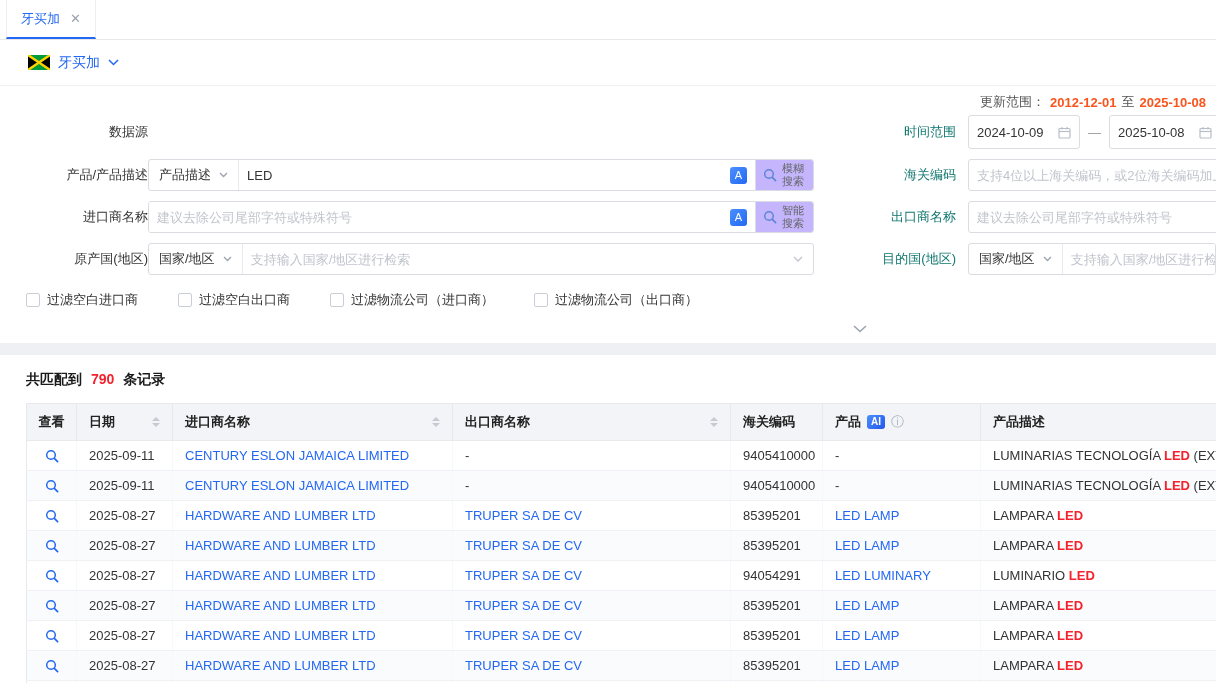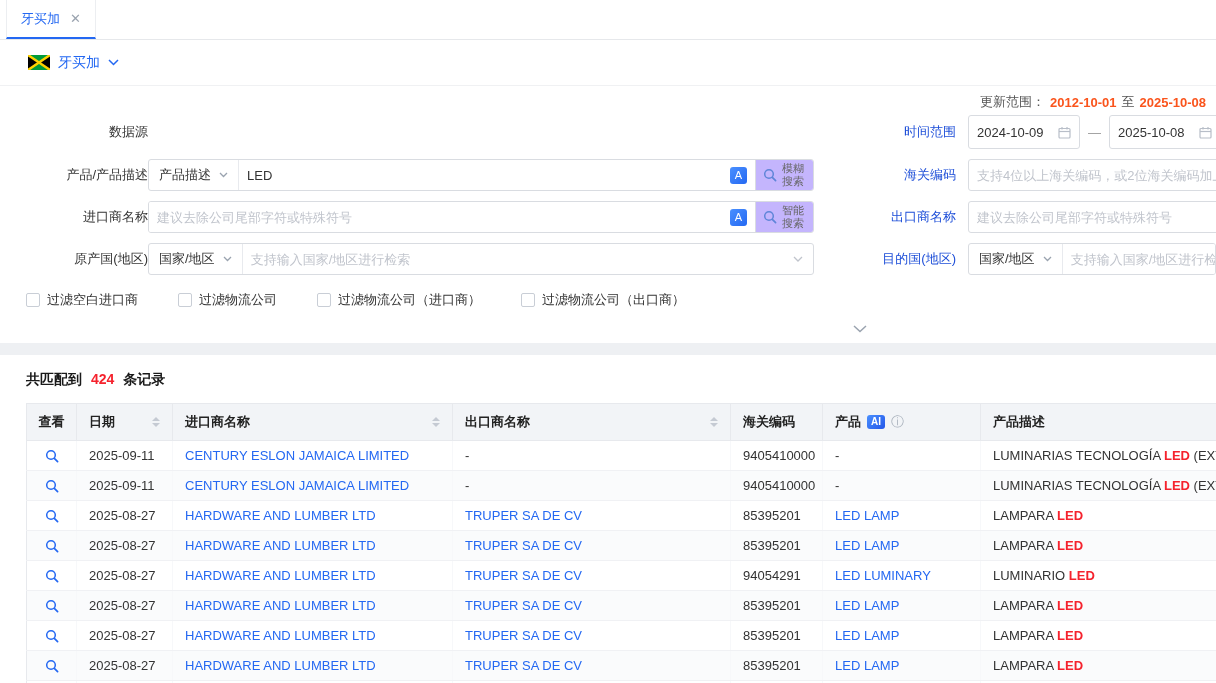--- a/index.html
+++ b/index.html
@@ -42,21 +42,21 @@
     padding: 7px 10px 2px 0; font-size: 13px; color: #555;
   }
   .update-range .dt { color: var(--orange); font-weight: bold; }
 
   
   .filters { padding-top: 2px; }
   .frow { display: flex; align-items: center; margin-bottom: 10px; }
   .fcol-left { display: flex; align-items: center; width: 828px; flex: 0 0 auto; }
   .fcol-right { display: flex; align-items: center; flex: 1; min-width: 0; overflow: hidden; }
   .flabel { width: 148px; flex: 0 0 auto; text-align: right; color: #333; }
-  .flabel-r { width: 140px; flex: 0 0 auto; text-align: right; padding-right: 12px; color: #1d4ed8; }
+  .flabel-r { width: 140px; flex: 0 0 auto; text-align: right; padding-right: 12px; color: #0f766e; }
 
   .seg { display: flex; }
   .seg-btn {
     height: 30px; line-height: 28px; padding: 0 14px;
     border: 1px solid #d9dce1; background: #fff; cursor: pointer; position: relative;
   }
   .seg-btn:first-child { border-radius: 3px 0 0 3px; }
   .seg-btn:last-child { border-radius: 0 3px 3px 0; }
   .seg-btn + .seg-btn { margin-left: -1px; }
   .seg-btn.active { color: var(--accent); border-color: var(--accent); background: #eef5ff; z-index: 1; }
@@ -164,21 +164,21 @@
       <path d="M0,0 L22,15 M22,0 L0,15" stroke="#fed100" stroke-width="2.4"></path>
     </svg>
     <span class="country-name">牙买加</span>
     <svg class="chev" width="11" height="7" viewBox="0 0 11 7">
       <polyline points="1,1 5.5,5.5 10,1" fill="none" stroke="#2468f2" stroke-width="1.5"></polyline>
     </svg>
   </div>
 
   <div class="update-range">
     <span>更新范围：</span>
-    <span class="dt">2012-10-01</span>
+    <span class="dt">2012-12-01</span>
     <span>至</span>
     <span class="dt">2025-10-08</span>
   </div>
 
   <div class="filters">
 
     <div class="frow">
       <div class="fcol-left">
         <div class="flabel">数据源</div>
       </div>
@@ -290,21 +290,21 @@
       </div>
     </div>
 
     <div class="cb-row">
         <label class="cb-item">
           <span class="cb-box"></span>
           <span>过滤空白进口商</span>
         </label>
         <label class="cb-item">
           <span class="cb-box"></span>
-          <span>过滤物流公司</span>
+          <span>过滤空白出口商</span>
         </label>
         <label class="cb-item">
           <span class="cb-box"></span>
           <span>过滤物流公司（进口商）</span>
         </label>
         <label class="cb-item">
           <span class="cb-box"></span>
           <span>过滤物流公司（出口商）</span>
         </label>
       </div>
@@ -313,21 +313,21 @@
       <svg width="14" height="8" viewBox="0 0 14 8">
         <polyline points="1,1 7,6.5 13,1" fill="none" stroke="#9aa3af" stroke-width="1.5"></polyline>
       </svg>
     </div>
   </div>
 </div>
 
 <div class="results panel">
   <div class="count-line">
     <span>共匹配到</span>
-    <span class="num">424</span>
+    <span class="num">790</span>
     <span>条记录</span>
   </div>
 
   <div class="table-wrap">
     <table>
       <colgroup>
         <col style="width:50px">
           <col style="width:96px">
           <col style="width:280px">
         <col style="width:278px">

